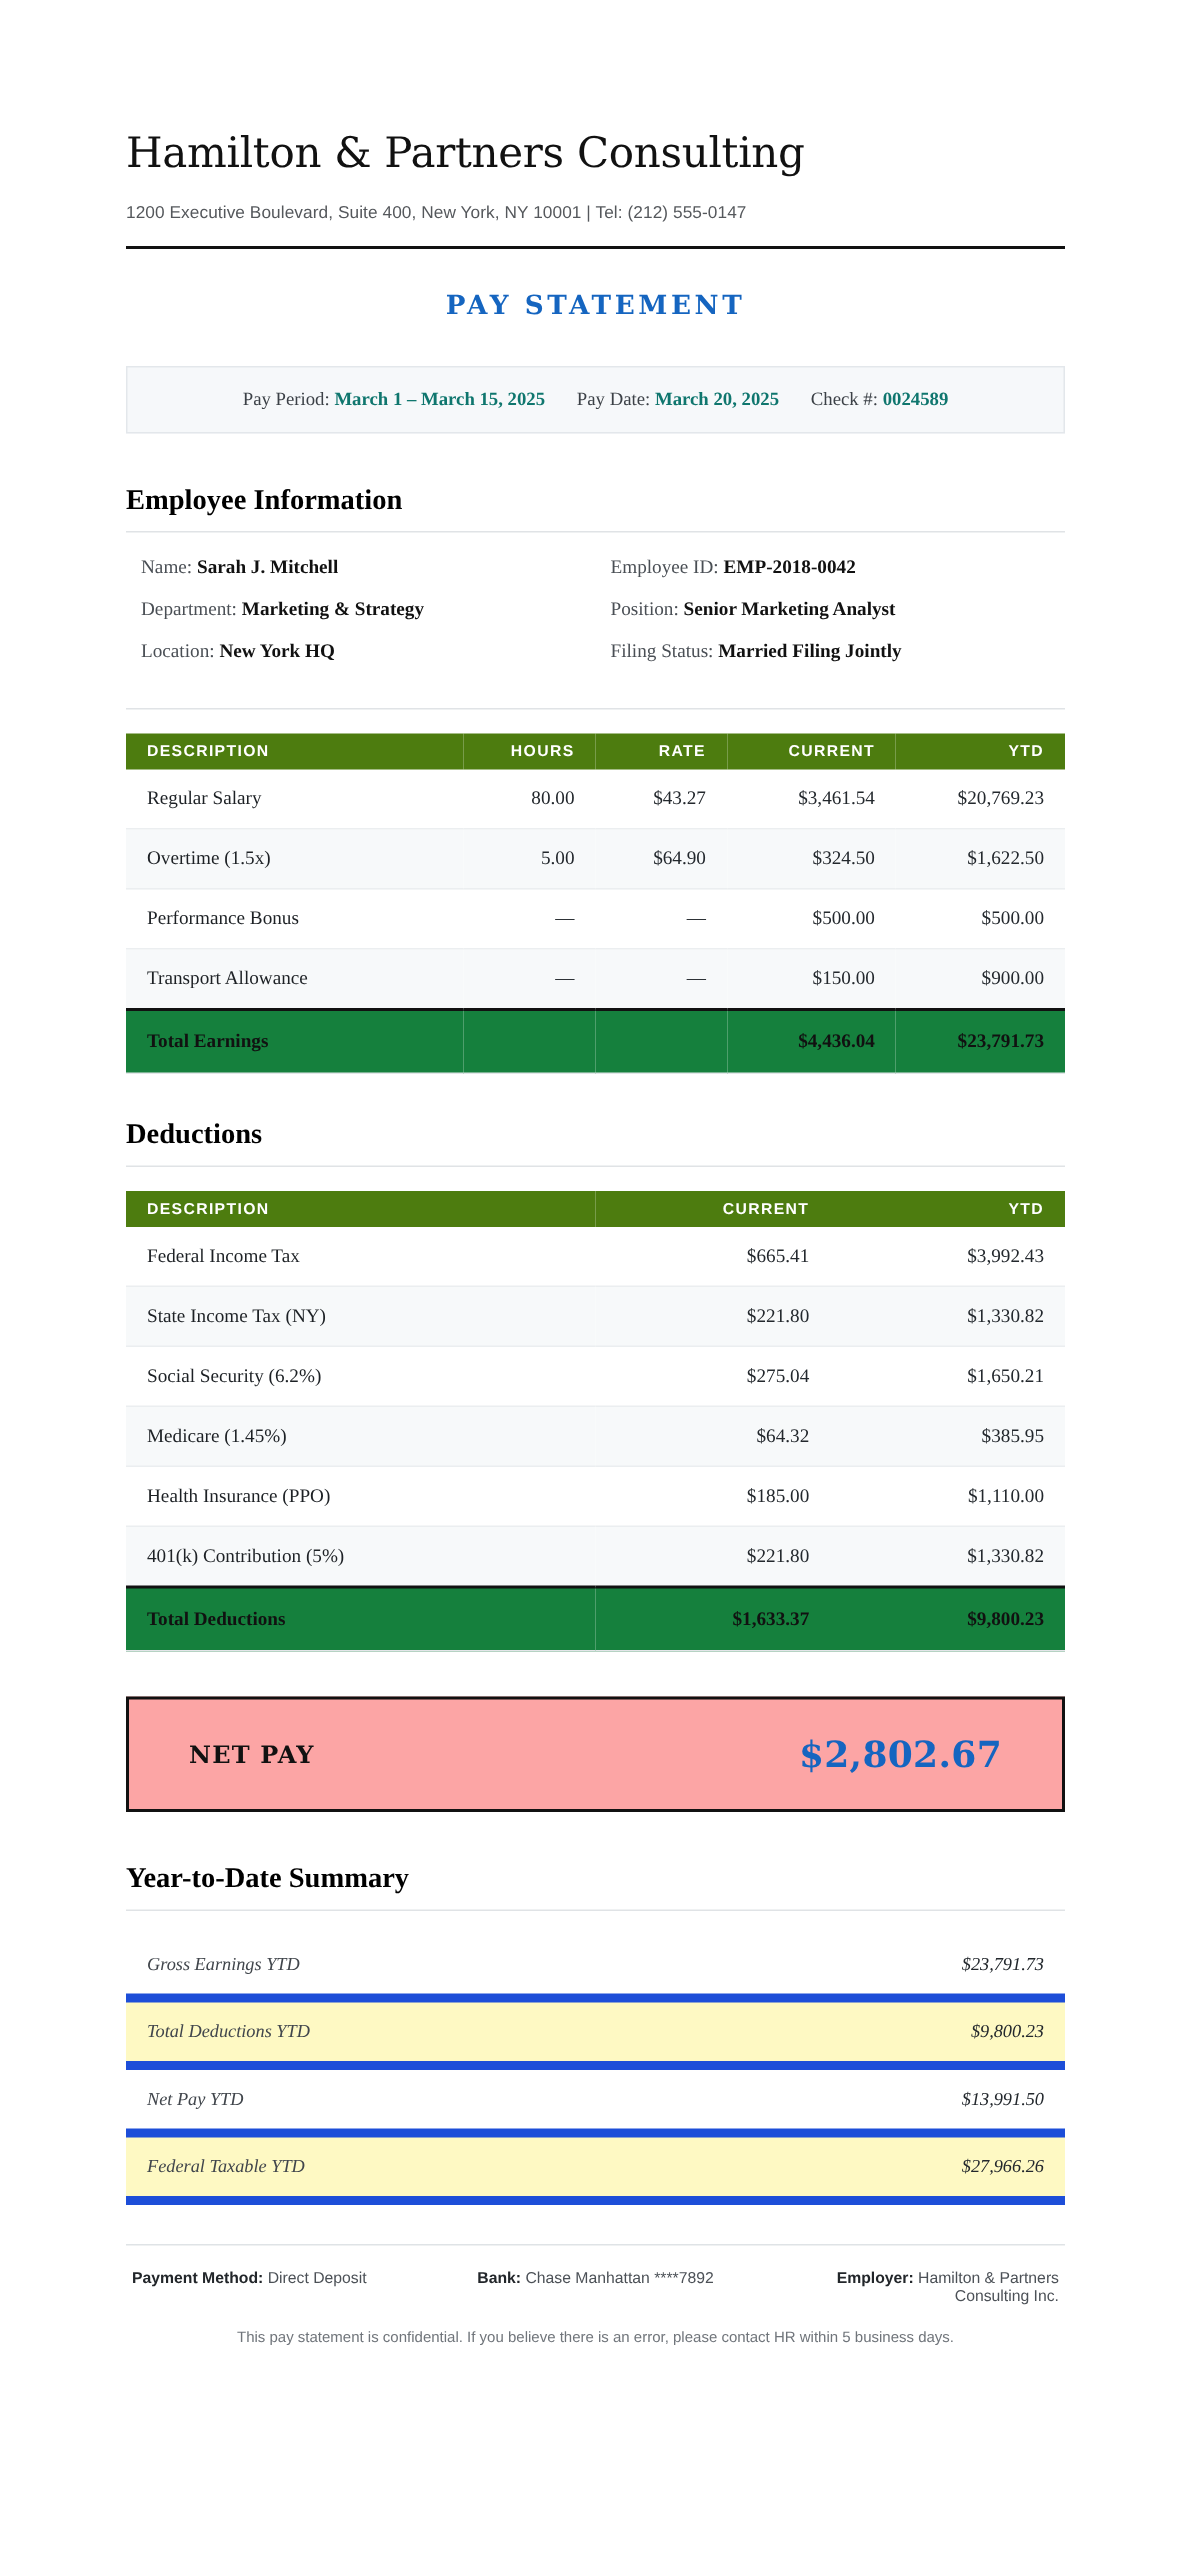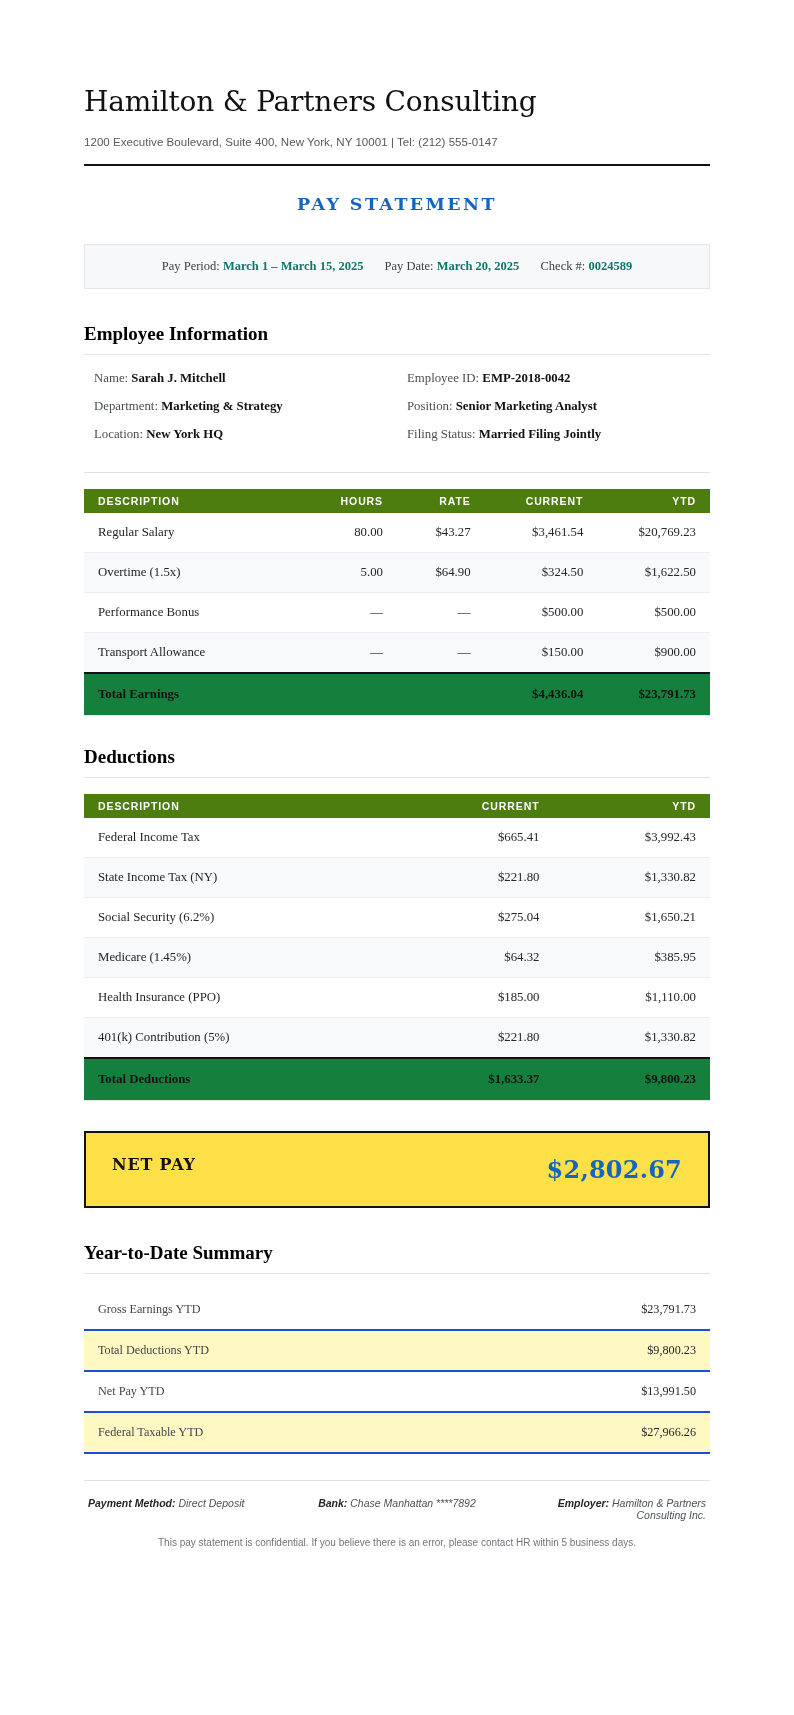--- a/index.html
+++ b/index.html
@@ -152,24 +152,25 @@
   .col-cur   { width: 18%; }
   .col-ytd   { width: 18%; }
   
   .d-col-desc { width: 50%; }
   .d-col-cur  { width: 25%; }
   .d-col-ytd  { width: 25%; }
 
   
   .netpay-box {
     border: 2px solid #111111;
-    background: #fde047;
+    background: #fca5a5;
     display: flex;
+    align-items: center;
     justify-content: space-between;
-    padding: 22px 26px;
+    padding: 22px 40px;
     margin: 8px 0 34px 0;
   }
   .netpay-label {
     font-family: "DejaVu Serif", "Liberation Serif", serif;
     font-size: 16px;
     font-weight: bold;
     letter-spacing: 0.8px;
     color: #111111;
   }
   .netpay-amount {
@@ -182,45 +183,45 @@
 
   
   table.ytd-table {
     width: 100%;
     border-collapse: collapse;
     font-size: 12.2px;
     margin-bottom: 26px;
   }
   table.ytd-table td {
     padding: 12px 14px;
-    border-bottom: 2px solid #1d4ed8;
+    border-bottom: 6px solid #1d4ed8;
     color: #41464c;
+    font-style: italic;
   }
   table.ytd-table td.amount {
     text-align: right;
     color: #23282d;
     white-space: nowrap;
   }
   table.ytd-table tr.alt td { background: #fef9c3; }
 
   
   .footer-rule {
     border-top: 1px solid #dfe3e6;
     margin-bottom: 16px;
   }
   .footer-meta {
     display: flex;
-    justify-content: space-between;
+    justify-content: flex-end;
     gap: 16px;
     font-family: "Liberation Sans", sans-serif;
     font-size: 10.5px;
     color: #4c5157;
     margin-bottom: 16px;
     padding: 0 4px;
-    font-style: italic;
   }
   .footer-meta .fm-item { flex: 1; }
   .footer-meta .fm-item.center { text-align: center; }
   .footer-meta .fm-item.right { text-align: right; }
   .footer-meta .lbl { font-weight: bold; color: #22262a; }
   .footer-note {
     font-family: "Liberation Sans", sans-serif;
     font-size: 10px;
     color: #70757b;
     text-align: center;

